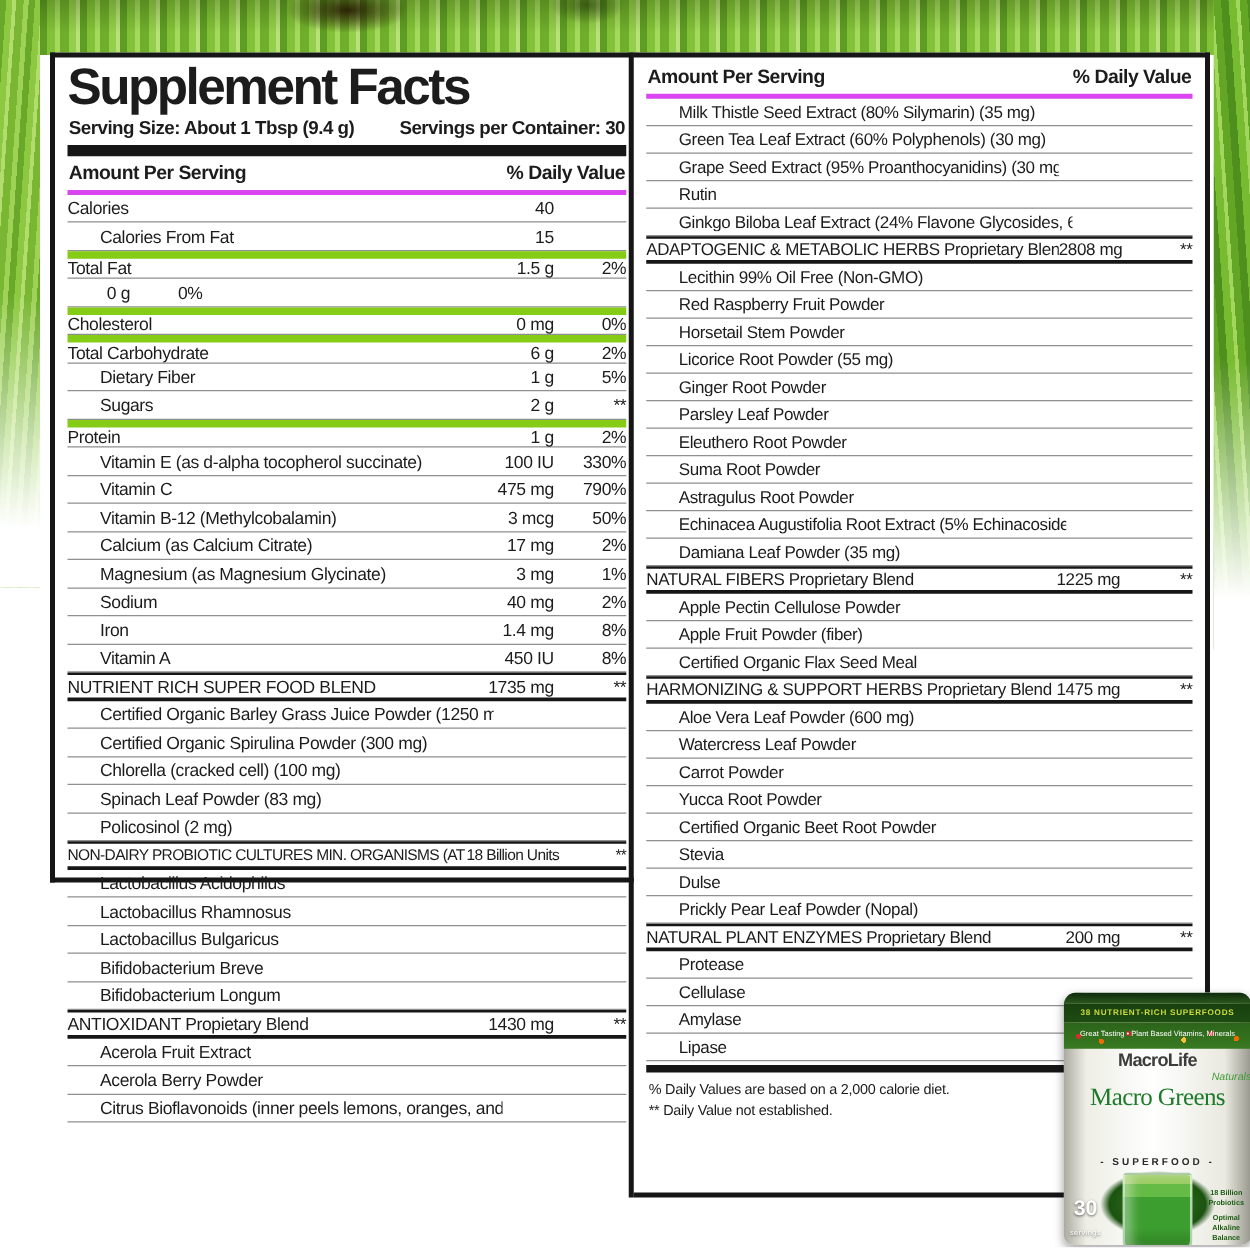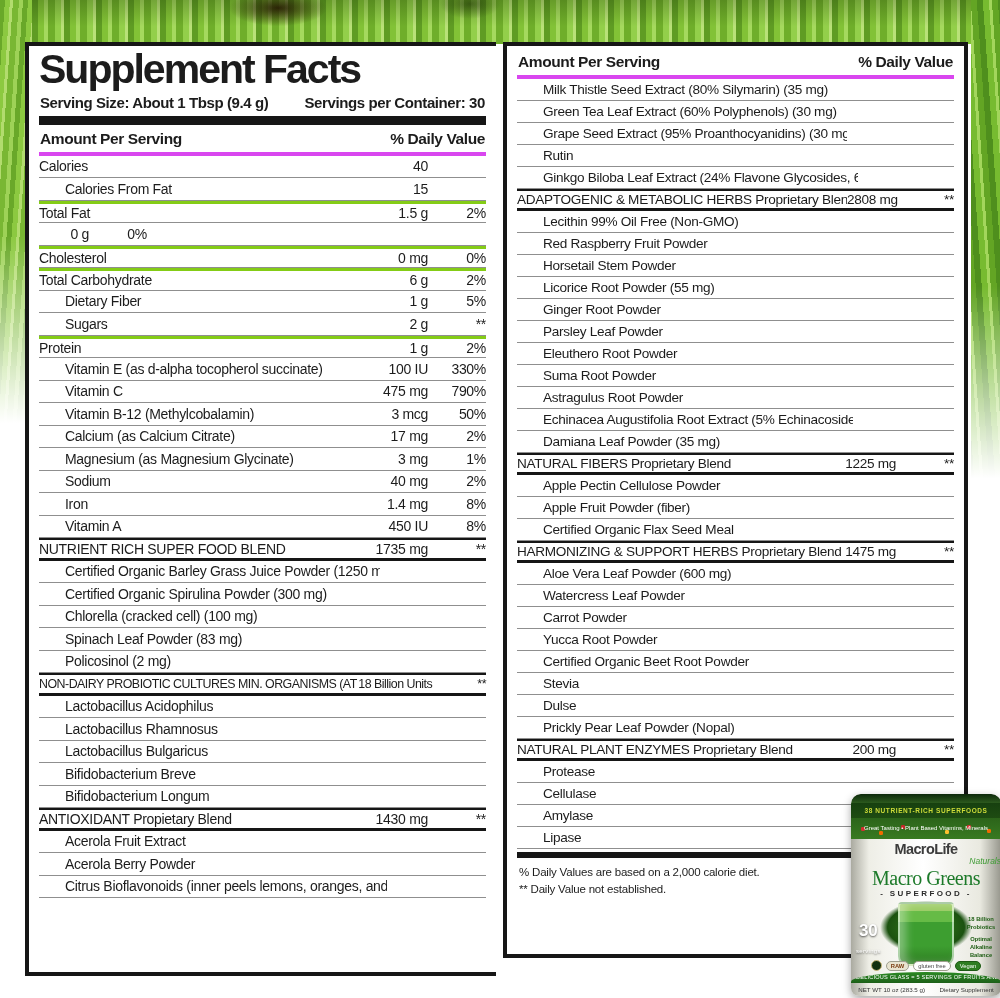--- a/index.html
+++ b/index.html
@@ -17,39 +17,39 @@
     background:
       linear-gradient(to bottom, rgba(255,255,255,0) 50%, #fff 90%),
       repeating-linear-gradient(94deg,#69a829 0 5px,#8cc940 5px 10px,#b2dc6e 10px 13px,#79b733 13px 19px,#9ed257 19px 23px); }
   .grass-right { position:absolute; right:0; top:0; width:29px; height:520px; z-index:0;
     background:
       linear-gradient(to bottom, rgba(255,255,255,0) 55%, #fff 92%),
       repeating-linear-gradient(86deg,#4f8f1d 0 6px,#77bb30 6px 12px,#a3d65c 12px 15px,#63a524 15px 21px); }
 
   
   .panel { position:absolute; background:#fff; z-index:1; }
-  .panel-left  { left:25px;  top:42px; width:471px; height:934px; border:4px solid #161616; border-right:none; padding:0 10px; }
+  .panel-left  { left:40px;  top:42px; width:471px; height:664px; border:4px solid #161616; border-right:none; padding:0 10px; }
   .panel-right { left:507px; top:42px; width:461px; height:916px; border:4px solid #161616; border-left:none; padding:0 10px; }
   .divider { position:absolute; left:503px; top:42px; width:4px; height:916px; background:#161616; z-index:2; }
 
   .sf-title { font-size:41px; font-weight:bold; letter-spacing:-2px; line-height:1.04; margin-top:2px; }
   .serving-line { display:flex; justify-content:space-between; font-size:15px; font-weight:bold; letter-spacing:-0.4px; margin:3px 1px 5px; }
   .bar-thick { height:9px; background:#161616; }
   .col-header { display:flex; justify-content:space-between; align-items:center; font-weight:bold; font-size:15.5px; letter-spacing:-0.4px; padding:5px 1px 4px; border-bottom:4px solid #d946ef; }
   .panel-right .col-header { margin-top:2px; }
 
   .rows {}
   .row { display:flex; align-items:center; height:22.5px; border-bottom:1px solid #8f8f8f; font-size:14px; letter-spacing:-0.3px; }
   .panel-right .row { height:22px; font-size:13.6px; }
   .row .lbl { flex:1 1 auto; white-space:nowrap; overflow:hidden; }
   .row .amt { white-space:nowrap; text-align:right; min-width:66px; padding-right:16px; }
   .row .dv  { width:42px; text-align:right; white-space:nowrap; }
   .row.sub .lbl { padding-left:26px; }
   .row.bold, .row.major, .row.section { font-weight:normal; }
-  .row.major { border-top:3px solid #84cc16; }
+  .row.major { border-top:6px solid #84cc16; }
   .row.section { border-top:2px solid #161616; border-bottom:3px solid #161616; }
   .row.compact { font-size:12.4px; letter-spacing:-0.5px; }
   .row.compact .amt { min-width:0; padding-right:22px; }
 
   .foot-bar { height:6px; background:#161616; margin-top:3px; }
   .footnotes { font-size:11.5px; letter-spacing:-0.2px; padding:6px 2px; line-height:1.45; }
   .footnotes div { white-space:nowrap; }
 
   
   .can { position:absolute; left:851px; top:794px; width:150px; height:202px; z-index:6;
@@ -63,21 +63,21 @@
       radial-gradient(circle 3px at 12px 11px,#d32f2f 70%,transparent 72%),
       radial-gradient(circle 3px at 30px 15px,#ef6c00 70%,transparent 72%),
       radial-gradient(circle 3px at 52px 9px,#c62828 70%,transparent 72%),
       radial-gradient(circle 3px at 96px 14px,#fbc02d 70%,transparent 72%),
       radial-gradient(circle 3px at 118px 9px,#d32f2f 70%,transparent 72%),
       radial-gradient(circle 3px at 138px 13px,#ef6c00 70%,transparent 72%),
       linear-gradient(#2c641a,#387a21); }
   .can-brand { text-align:center; margin-top:3px; font-size:14.5px; font-weight:bold; color:#3c3c3c; letter-spacing:-0.6px; line-height:1; }
   .can-brand-sub { text-align:right; font-size:8.5px; font-style:italic; color:#3f9b35; line-height:1.1; }
   .can-name { text-align:center; font-family:"Liberation Serif","DejaVu Serif",serif; font-weight:normal; font-size:20px; color:#1d7a2a; letter-spacing:-0.5px; line-height:1.1; margin-top:1px; }
-  .can-sub { text-align:center; font-size:8px; font-weight:bold; letter-spacing:2.4px; color:#2b2b2b; line-height:1.2; }
+  .can-sub { text-align:center; font-size:8px; font-weight:bold; letter-spacing:2.4px; color:#2b2b2b; line-height:1.2;margin-top:36px; }
   .can-mid { position:relative; height:72px; margin-top:2px;
     background:radial-gradient(ellipse 62px 36px at 50% 38%, #3a851f 0%, #1b5210 62%, rgba(23,74,16,0) 74%); }
   .glass { position:absolute; left:50%; transform:translateX(-50%); top:2px; width:56px; height:64px;
     background:linear-gradient(#9ccc65 0 12%, #66bb46 12% 30%, #3d9e30 30% 70%, #2e7d22);
     border-radius:4px 4px 10px 10px; border:2px solid rgba(255,255,255,.6); box-shadow:inset 6px 0 8px rgba(255,255,255,.35); }
   .servings { position:absolute; left:5px; top:22px; color:#fff; text-shadow:0 1px 2px rgba(0,0,0,.6); text-align:center; }
   .servings .n { display:block; font-size:17px; font-weight:bold; line-height:1; }
   .servings .s { font-size:6px; letter-spacing:.3px; }
   .right-notes { position:absolute; right:2px; top:16px; width:36px; font-size:5.8px; font-weight:bold; color:#1c5c12; text-align:center; line-height:1.35; }
   .right-notes div { margin-bottom:4px; }

